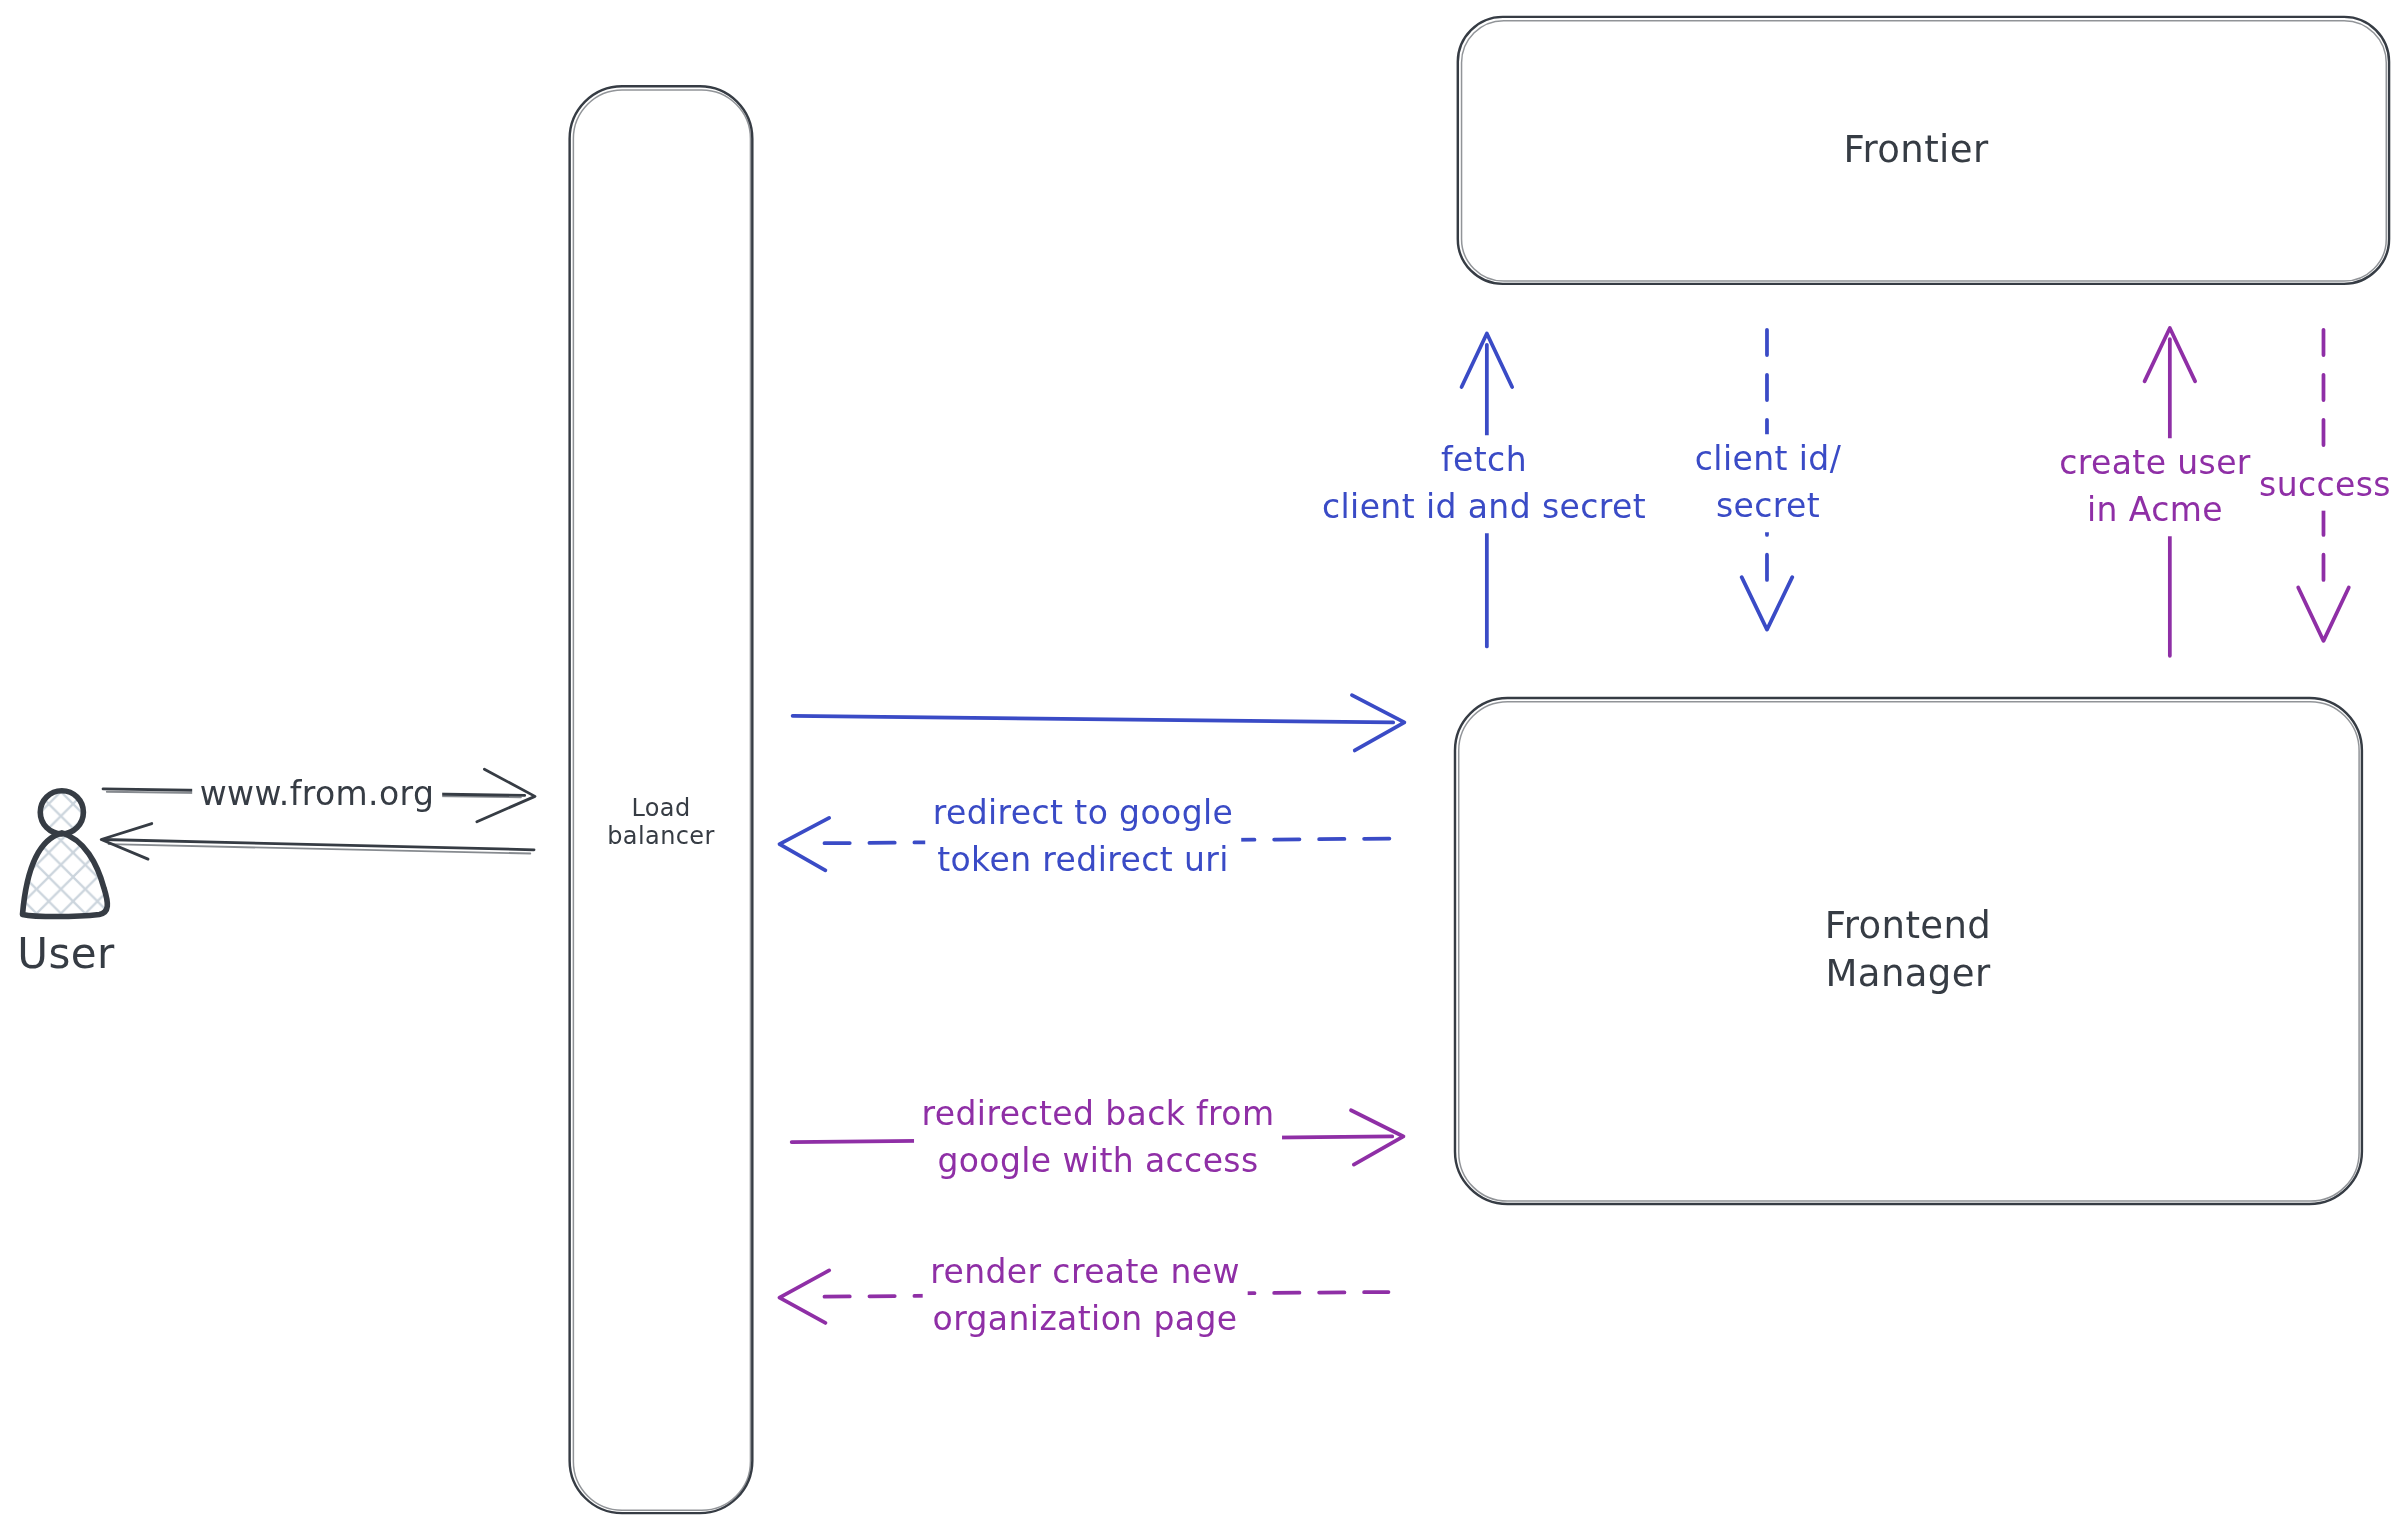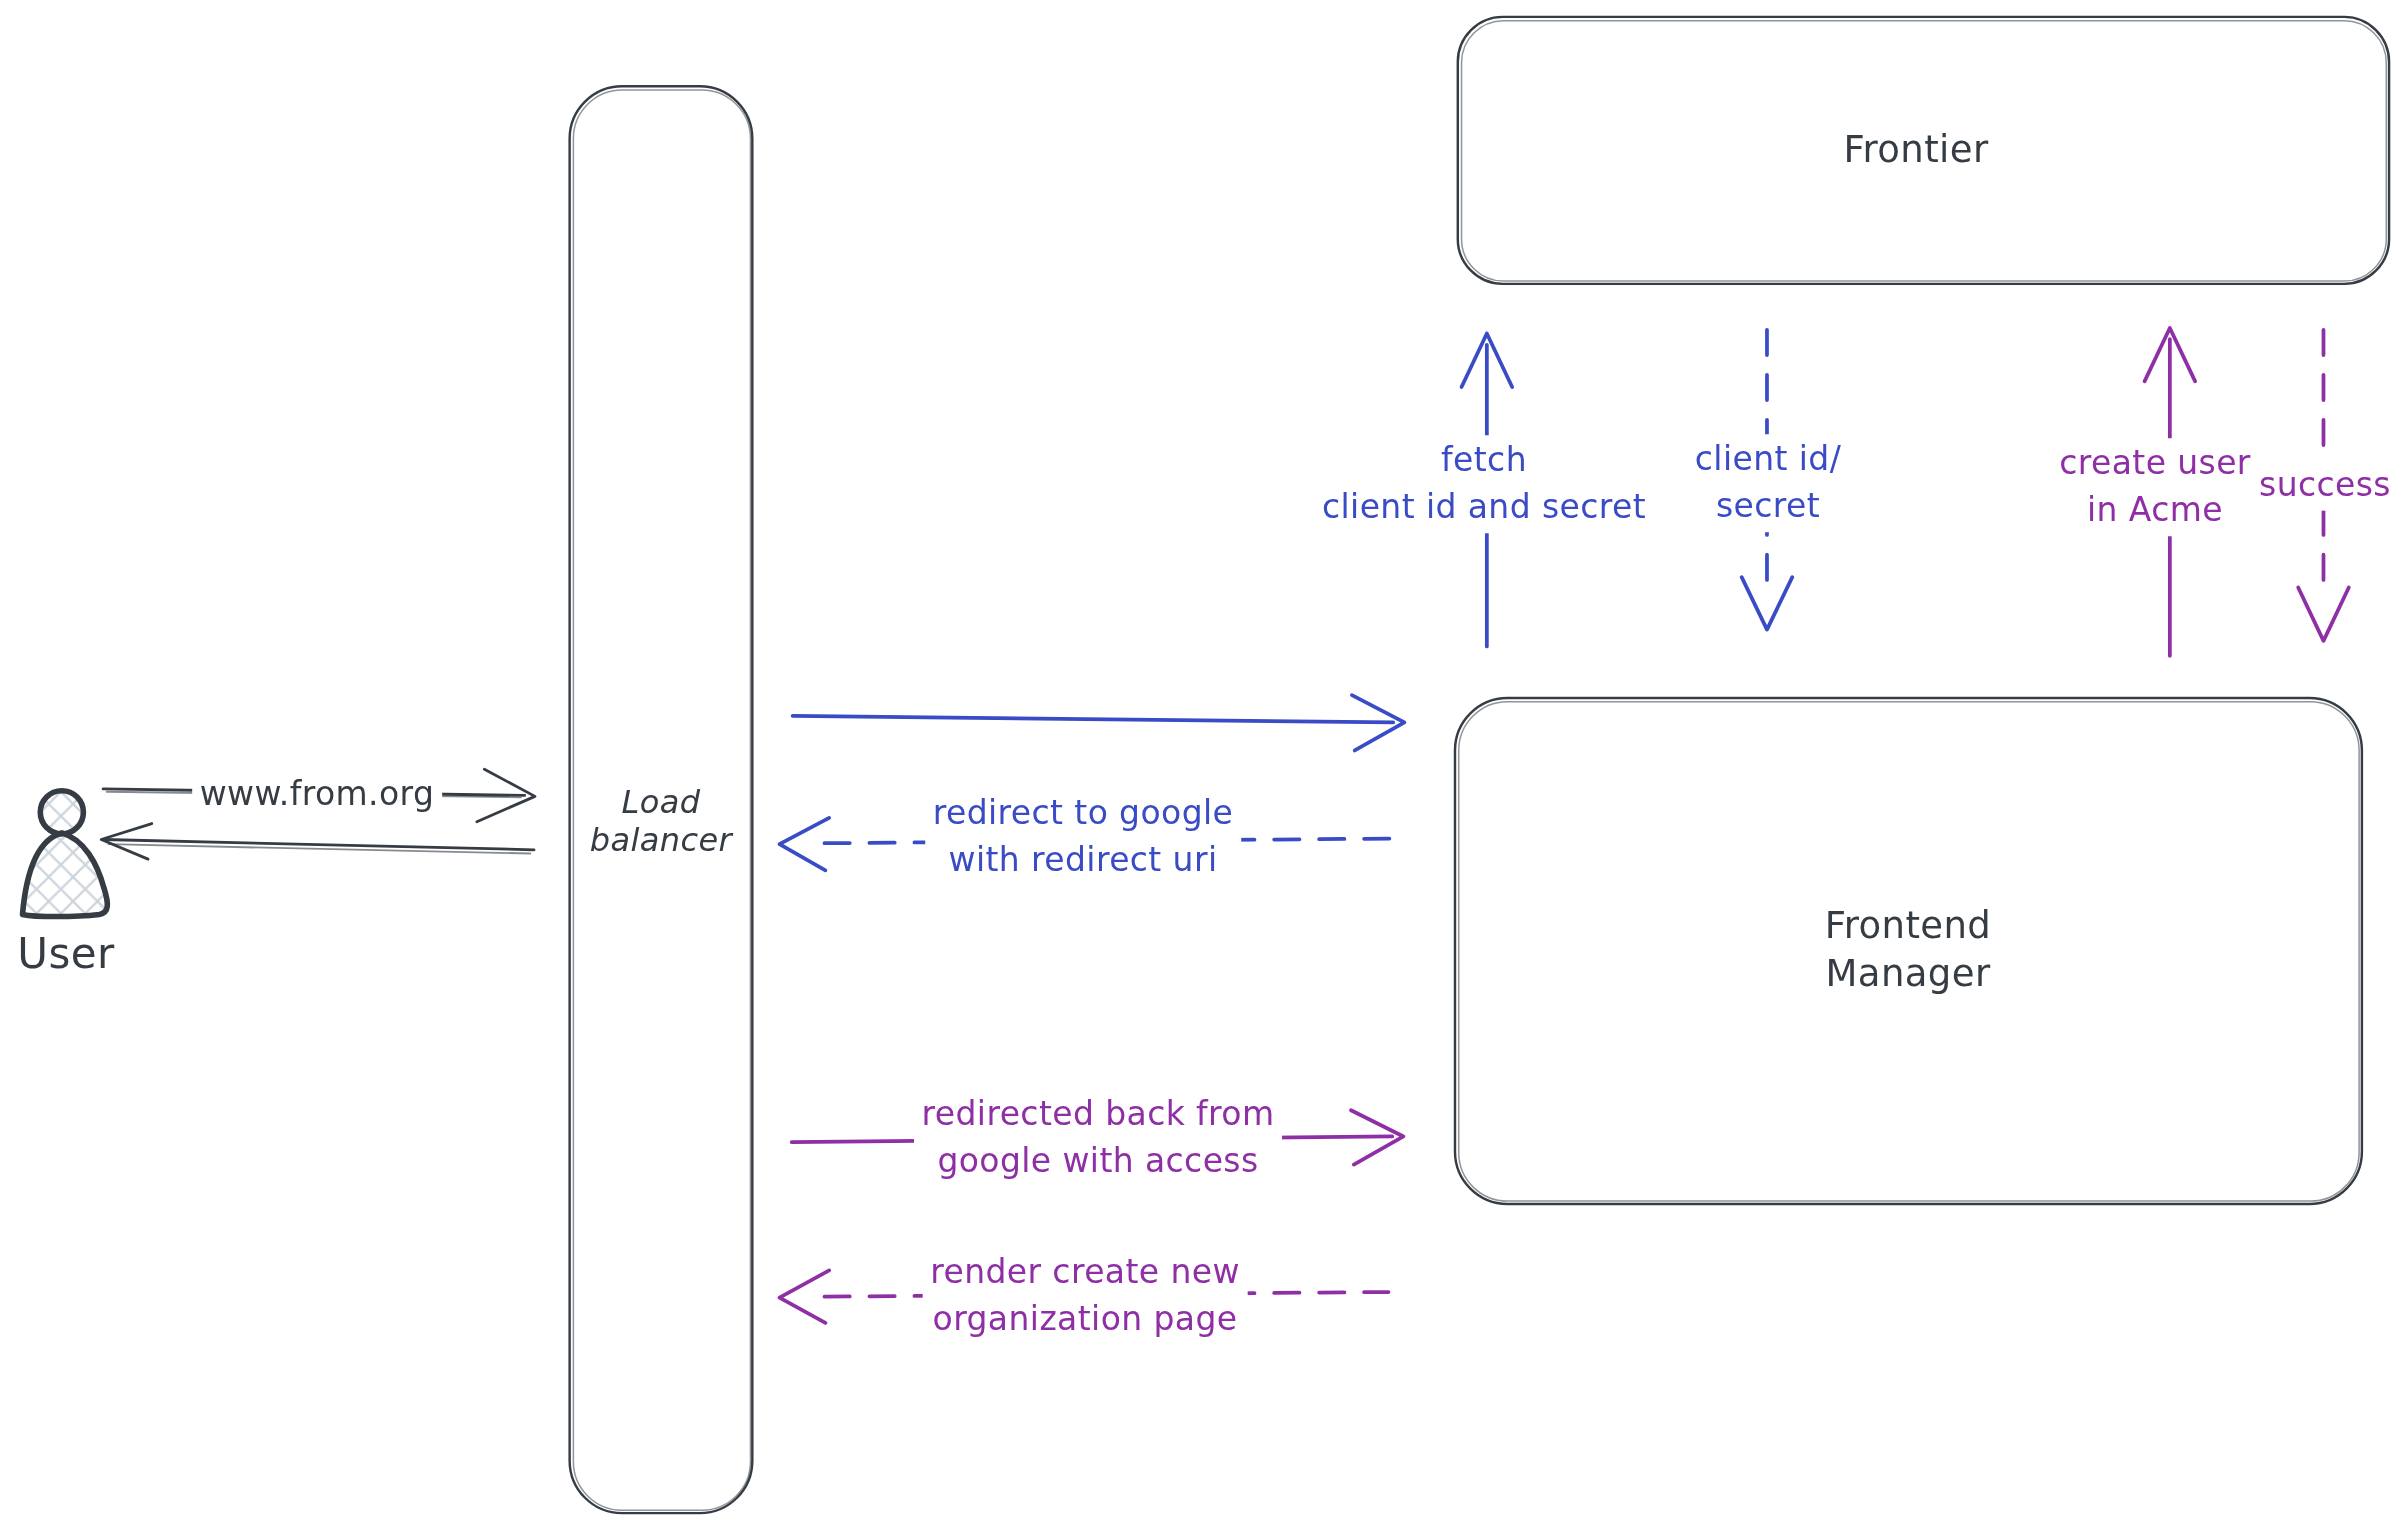--- a/index.html
+++ b/index.html
@@ -43,21 +43,21 @@
     background: var(--bg);
     padding: 1.9px 7.5px;
     line-height: 1.42;
     letter-spacing: 0.4px;
   }
   .lbl.no-bg { background: transparent; }
   .lbl.ink { color: var(--ink); }
   .lbl.blue { color: var(--blue); }
   .lbl.purple { color: var(--purple); }
   .size-node { font-size: 37px; line-height: 1.3; }
-  .size-node-sm { font-size: 32px; line-height: 1.18; font-style: italic; }
+  .size-node-sm { font-size: 24px; line-height: 1.18; }
   .size-edge { font-size: 33px; }
   .size-user { font-size: 42px; }
 </style>
 </head>
 <body>
 
 <div class="stage">
 
   <svg class="layer" viewBox="0 0 2567 1633">
     <defs>
@@ -158,21 +158,21 @@
     <div>Manager</div>
   </div>
 
   <div class="lbl ink size-edge" style="left:317px; top:794px;">
     <div>www.from.org</div>
   </div>
 
 
   <div class="lbl blue size-edge" style="left:1083px; top:837px;">
     <div>redirect to google</div>
-    <div>with redirect uri</div>
+    <div>token redirect uri</div>
   </div>
 
   <div class="lbl blue size-edge" style="left:1484px; top:484px;">
     <div>fetch</div>
     <div>client id and secret</div>
   </div>
 
   <div class="lbl blue size-edge" style="left:1768px; top:483px;">
     <div>client id/</div>
     <div>secret</div>

